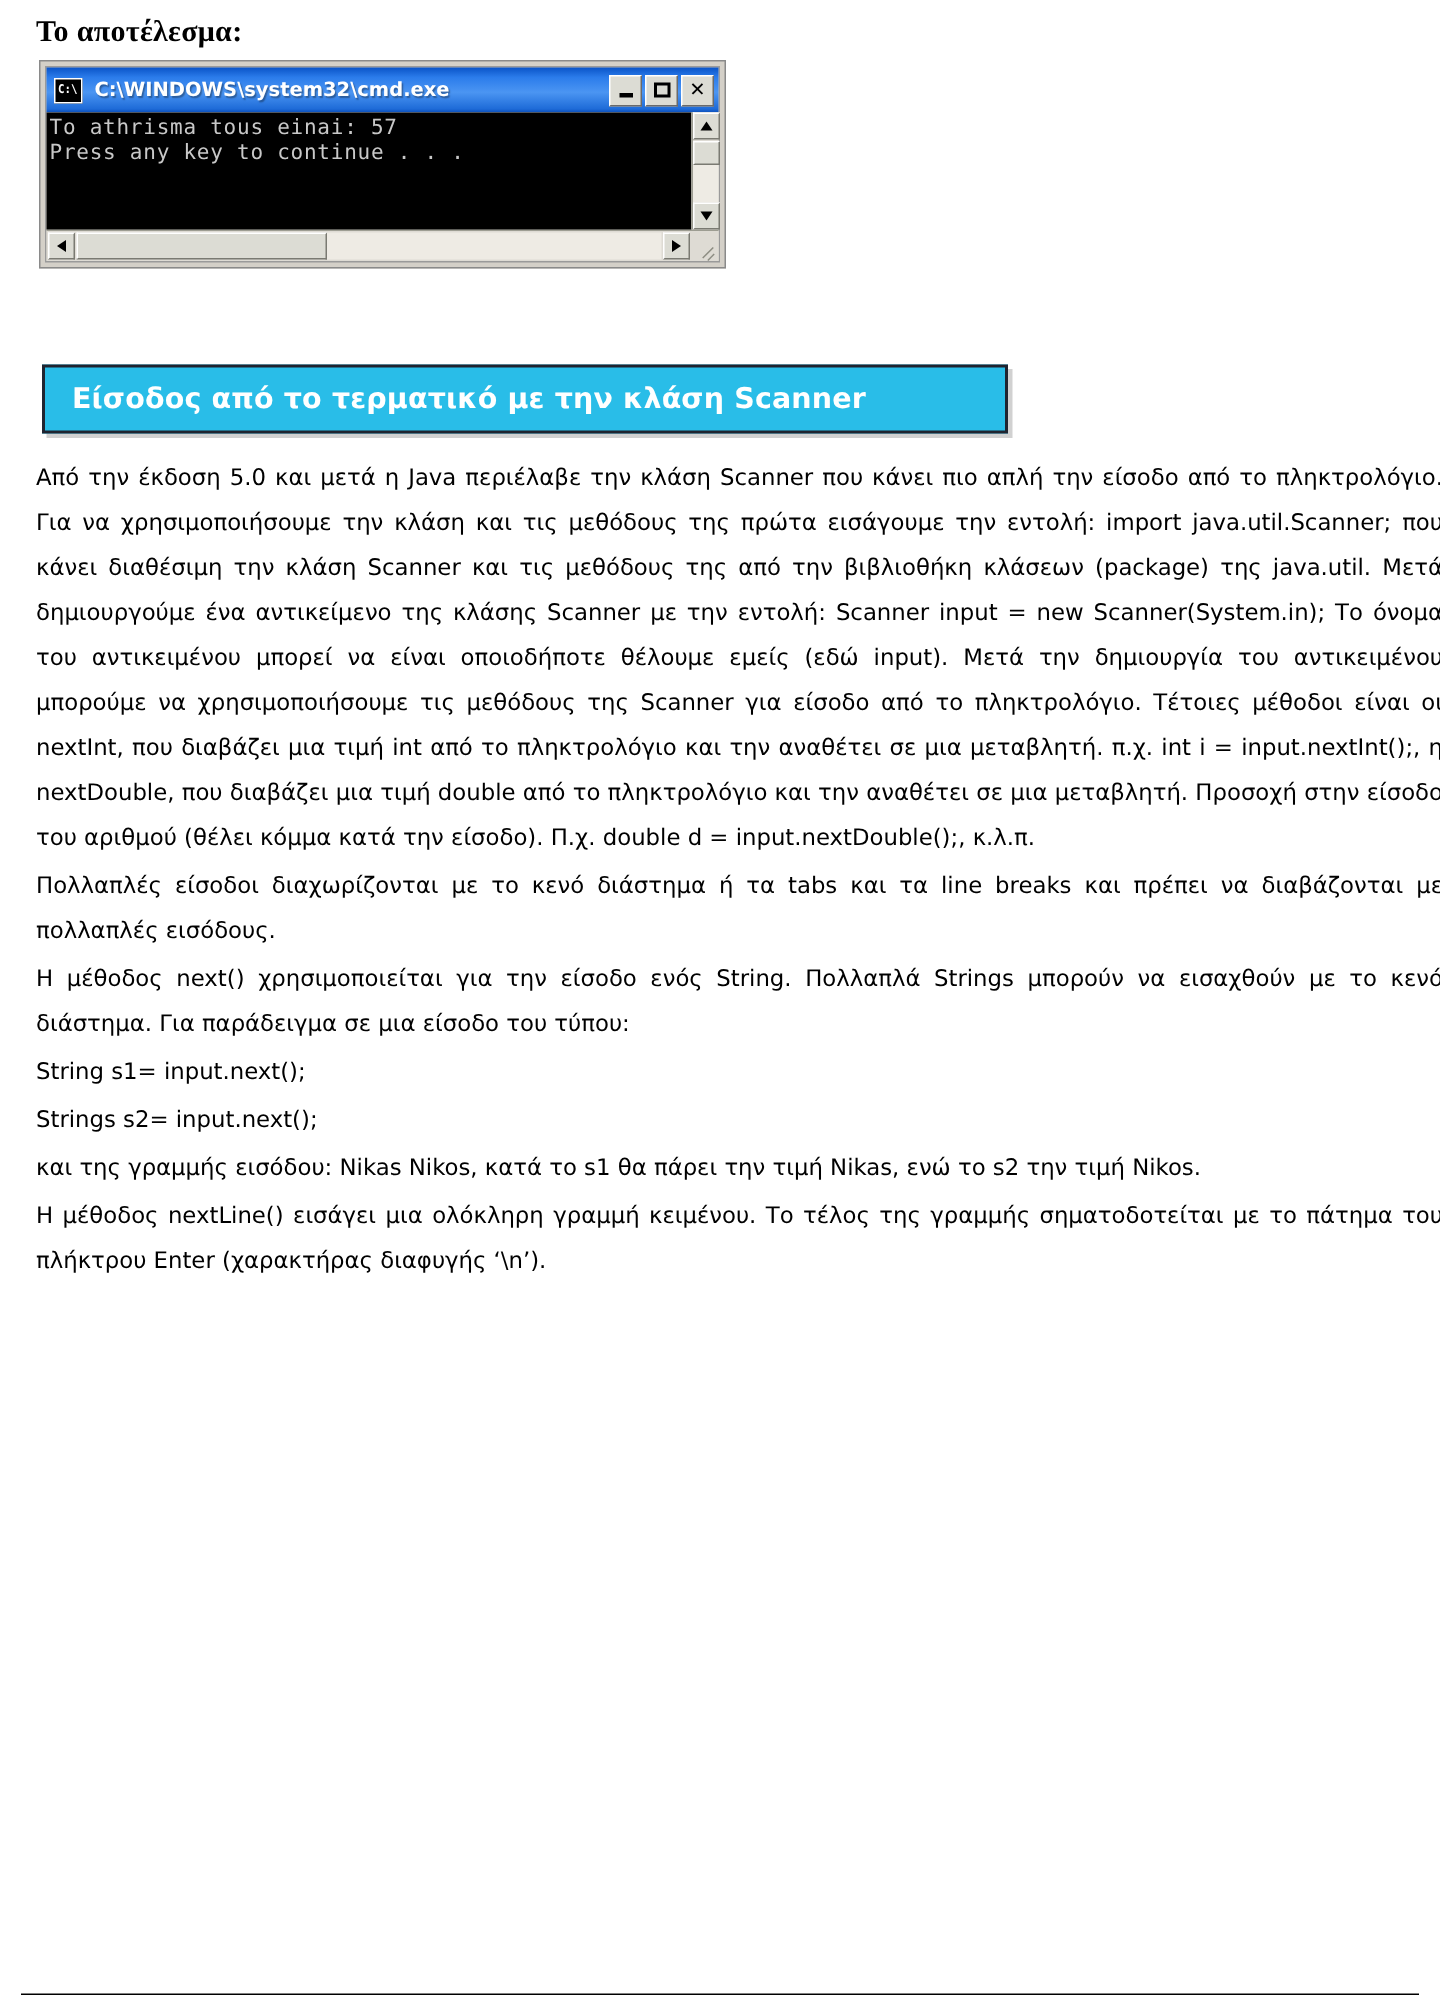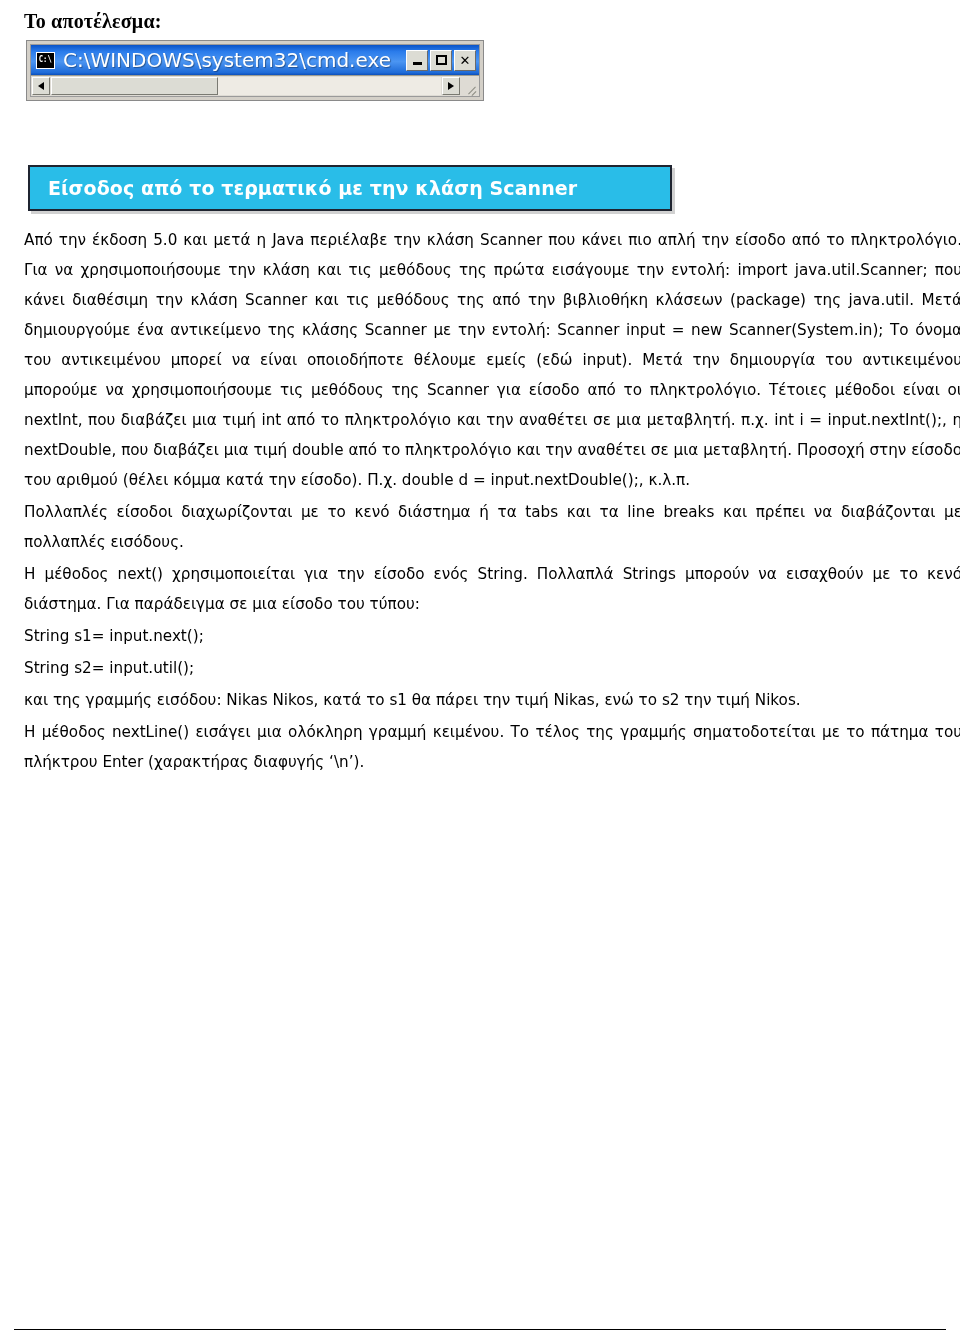--- a/index.html
+++ b/index.html
@@ -72,22 +72,22 @@
     color: #ffffff;
     font-family: "DejaVu Sans Mono", monospace;
     font-size: 8px;
     font-weight: bold;
     line-height: 1;
     transform: scaleX(0.9);
   }
   .cmd-title-text {
     color: #ffffff;
     font-family: "DejaVu Sans", sans-serif;
-    font-weight: normal;
-    font-size: 20px;
+    font-weight: bold;
+    font-size: 13px;
     margin-left: 8px;
     white-space: nowrap;
     text-shadow: 1px 1px 1px rgba(0,0,0,0.35);
     flex: 1 1 auto;
   }
   .cmd-buttons {
     display: flex;
     gap: 2px;
     flex: 0 0 auto;
   }
@@ -339,20 +339,36 @@
           <span class="cmd-btn">
             <span class="min-glyph"></span>
           </span>
           <span class="cmd-btn">
             <span class="max-glyph"></span>
           </span>
           <span class="cmd-btn">✕</span>
         </span>
       </div>
 
+      <div class="cmd-body">
+        <div class="cmd-console">
+          <div class="cmd-line">To athrisma tous einai: 57</div>
+          <div class="cmd-line">Press any key to continue . . .</div>
+        </div>
+        <div class="vscroll">
+          <div class="sb-btn">
+            <span class="tri-up"></span>
+          </div>
+          <div class="sb-thumb-v"></div>
+          <div class="sb-track-v"></div>
+          <div class="sb-btn">
+            <span class="tri-down"></span>
+          </div>
+        </div>
+      </div>
 
       <div class="cmd-footer">
         <div class="sb-btn-h">
           <span class="tri-left"></span>
         </div>
         <div class="sb-thumb-h"></div>
         <div class="sb-track-h"></div>
         <div class="sb-btn-h">
           <span class="tri-right"></span>
         </div>
@@ -364,21 +380,21 @@
 
   <div class="banner">
     <span class="banner-text">Είσοδος από το τερματικό με την κλάση Scanner</span>
   </div>
 
   <div class="body-copy" id="body-copy">
       <div class="para"><span>Από την έκδοση 5.0 και μετά η Java περιέλαβε την κλάση </span><b>Scanner</b><span> που κάνει πιο απλή την είσοδο από το πληκτρολόγιο. Για να χρησιμοποιήσουμε την κλάση και τις μεθόδους της πρώτα εισάγουμε την εντολή: </span><b>import java.util.Scanner;</b><span> που κάνει διαθέσιμη την κλάση Scanner και τις μεθόδους της από την βιβλιοθήκη κλάσεων (package) της java.util. Μετά δημιουργούμε ένα αντικείμενο της κλάσης Scanner με την εντολή: </span><b>Scanner input = new Scanner(System.in);</b><span> Το όνομα του αντικειμένου μπορεί να είναι οποιοδήποτε θέλουμε εμείς (εδώ input). Μετά την δημιουργία του αντικειμένου μπορούμε να χρησιμοποιήσουμε τις μεθόδους της Scanner για είσοδο από το πληκτρολόγιο. Τέτοιες μέθοδοι είναι οι </span><b>nextInt,</b><span> που διαβάζει μια τιμή int από το πληκτρολόγιο και την αναθέτει σε μια μεταβλητή. π.χ. </span><b>int i = input.nextInt();</b><span>, η </span><b>nextDouble</b><span>, που διαβάζει μια τιμή double από το πληκτρολόγιο και την αναθέτει σε μια μεταβλητή. Προσοχή στην είσοδο του αριθμού (θέλει κόμμα κατά την είσοδο). Π.χ. </span><b>double d = input.nextDouble();</b><span>, κ.λ.π.</span></div>
       <div class="para"><span>Πολλαπλές είσοδοι διαχωρίζονται με το κενό διάστημα ή τα tabs και τα line breaks και πρέπει να διαβάζονται με πολλαπλές εισόδους.</span></div>
       <div class="para"><span>Η μέθοδος </span><b>next()</b><span> χρησιμοποιείται για την είσοδο ενός String. Πολλαπλά Strings μπορούν να εισαχθούν με το κενό διάστημα. Για παράδειγμα σε μια είσοδο του τύπου:</span></div>
       <div class="para left"><span>String s1= input.next();</span></div>
-      <div class="para left"><span>String s2= input.util();</span></div>
+      <div class="para left"><span>Strings s2= input.next();</span></div>
       <div class="para"><span>και της γραμμής εισόδου: Nikas Nikos, κατά το s1 θα πάρει την τιμή Nikas, ενώ το s2 την τιμή Nikos.</span></div>
       <div class="para"><span>Η μέθοδος </span><b>nextLine()</b><span> εισάγει μια ολόκληρη γραμμή κειμένου. Το τέλος της γραμμής σηματοδοτείται με το πάτημα του πλήκτρου Enter (χαρακτήρας διαφυγής ‘\n’).</span></div>
     </div>
 
   <div class="footer">
     <div class="footer-rule"></div>
   </div>
 
 </div>
 

